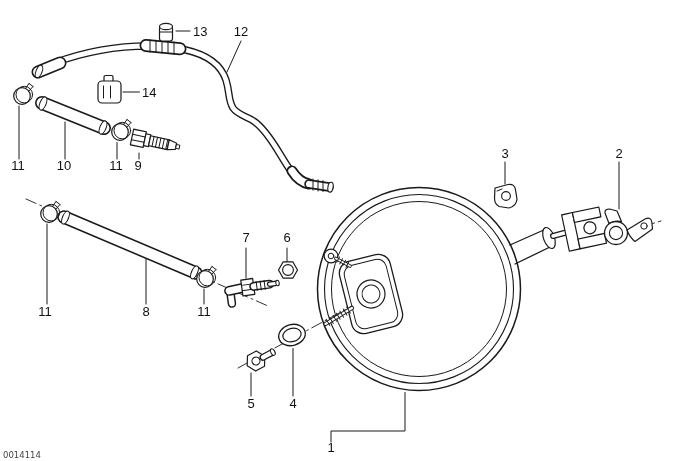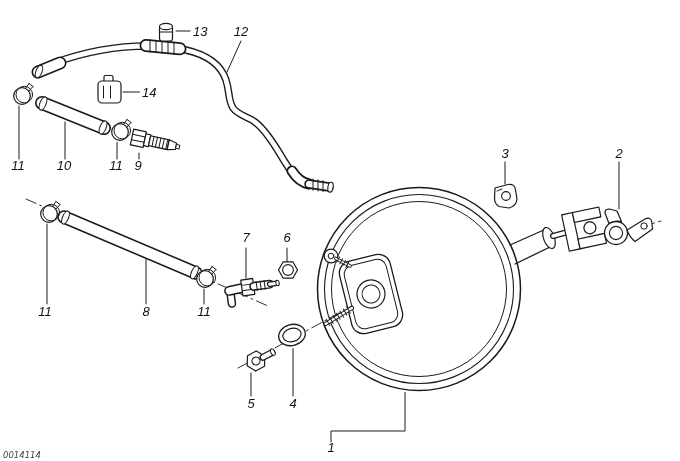--- a/index.html
+++ b/index.html
@@ -1,16 +1,16 @@
 <!DOCTYPE html>
 <html><head>
 <meta charset="utf-8">
 <style>
   html,body{margin:0;padding:0;background:#fff;}
-  #stage{position:relative;width:680px;height:461px;background:#fff;overflow:hidden;font-style:italic;}
+  #stage{position:relative;width:680px;height:461px;background:#fff;overflow:hidden;}
   svg{display:block;}
   .ink{stroke:#1a1a1a;fill:none;stroke-width:1.3;stroke-linecap:round;stroke-linejoin:round;}
   .axis{stroke-dasharray:11 4 2 4;stroke-width:.9;}
   .thin{stroke-width:1;}
   .lbl{font-family:"Liberation Sans",sans-serif;font-size:13px;fill:#111;stroke:none;}
   .wm{font-family:"DejaVu Sans",sans-serif;font-size:8.5px;fill:#444;stroke:none;}
 </style>
 </head>
 <body>
 

